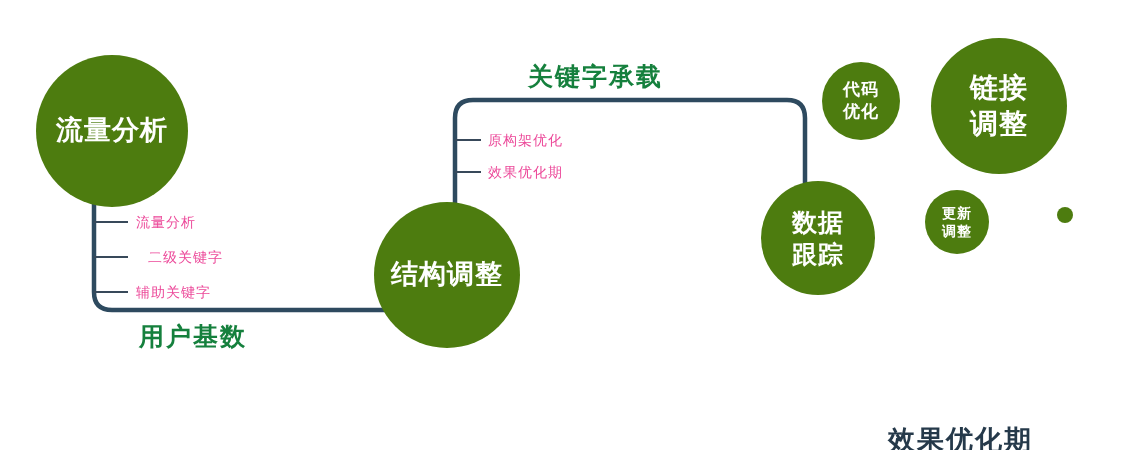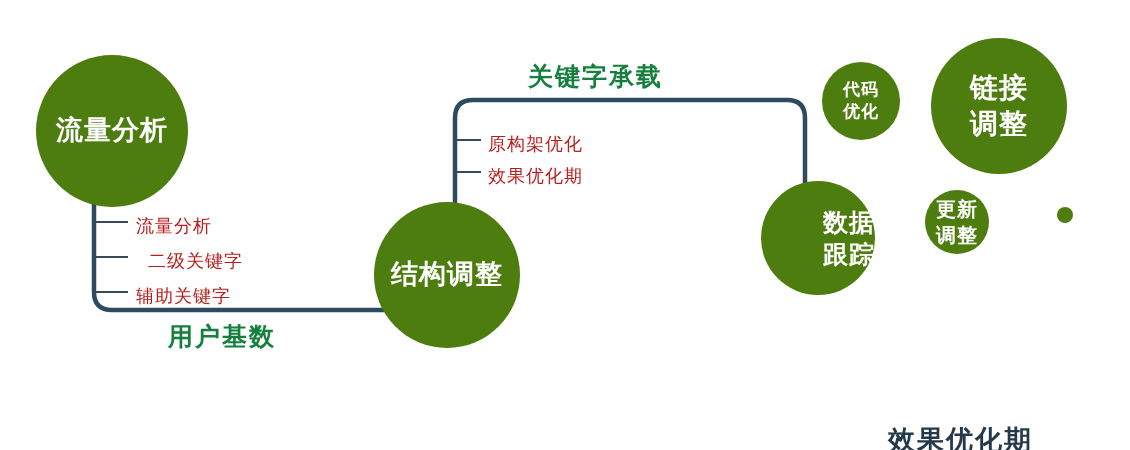--- a/index.html
+++ b/index.html
@@ -19,35 +19,35 @@
     color: #ffffff;
     display: flex; flex-direction: column;
     align-items: center; justify-content: center;
     text-align: center;
     line-height: 1.3;
     font-weight: 600;
     letter-spacing: 1px;
   }
   .node-traffic   { left: 36px;  top: 55px;  width: 152px; height: 152px; font-size: 27px; }
   .node-structure { left: 374px; top: 202px; width: 146px; height: 146px; font-size: 27px; justify-content: center; }
-  .node-data      { left: 761px; top: 181px; width: 114px; height: 114px; font-size: 25px; align-items: flex-end; }
+  .node-data      { left: 761px; top: 181px; width: 114px; height: 114px; font-size: 25px; }
   .node-code      { left: 822px; top: 62px;  width: 78px;  height: 78px;  font-size: 17px; }
   .node-link      { left: 931px; top: 38px;  width: 136px; height: 136px; font-size: 28px; }
-  .node-update    { left: 925px; top: 190px; width: 64px;  height: 64px;  font-size: 20px; font-weight: 700; }
+  .node-update    { left: 925px; top: 190px; width: 64px;  height: 64px;  font-size: 14px; font-weight: 700; }
   .node-report    { left: 929px; top: 257px; width: 110px; height: 110px; font-size: 25px; }
   .node-dot       { left: 1057px; top: 207px; width: 16px; height: 16px; }
   .edge-label {
     position: absolute; z-index: 3;
     color: #15803d; font-weight: 700; font-size: 25px; letter-spacing: 2px;
   }
-  .edge-label-user    { left: 168px; top: 320px; }
+  .edge-label-user    { left: 139px; top: 320px; }
   .edge-label-keyword { left: 528px; top: 60px; }
   .branch-label {
     position: absolute; z-index: 3;
-    color: #b91c1c; font-size: 18px; letter-spacing: 1px;
+    color: #ec4899; font-size: 14px; letter-spacing: 1px;
   }
   .bl-t1 { left: 136px; top: 214px; }
   .bl-t2 { left: 148px; top: 249px; }
   .bl-t3 { left: 136px; top: 284px; }
   .bl-s1 { left: 488px; top: 132px; }
   .bl-s2 { left: 488px; top: 164px; }
   .footer-label {
     position: absolute; z-index: 3;
     left: 888px; top: 422px;
     color: #25394a; font-weight: 600; font-size: 27px; letter-spacing: 2px;

